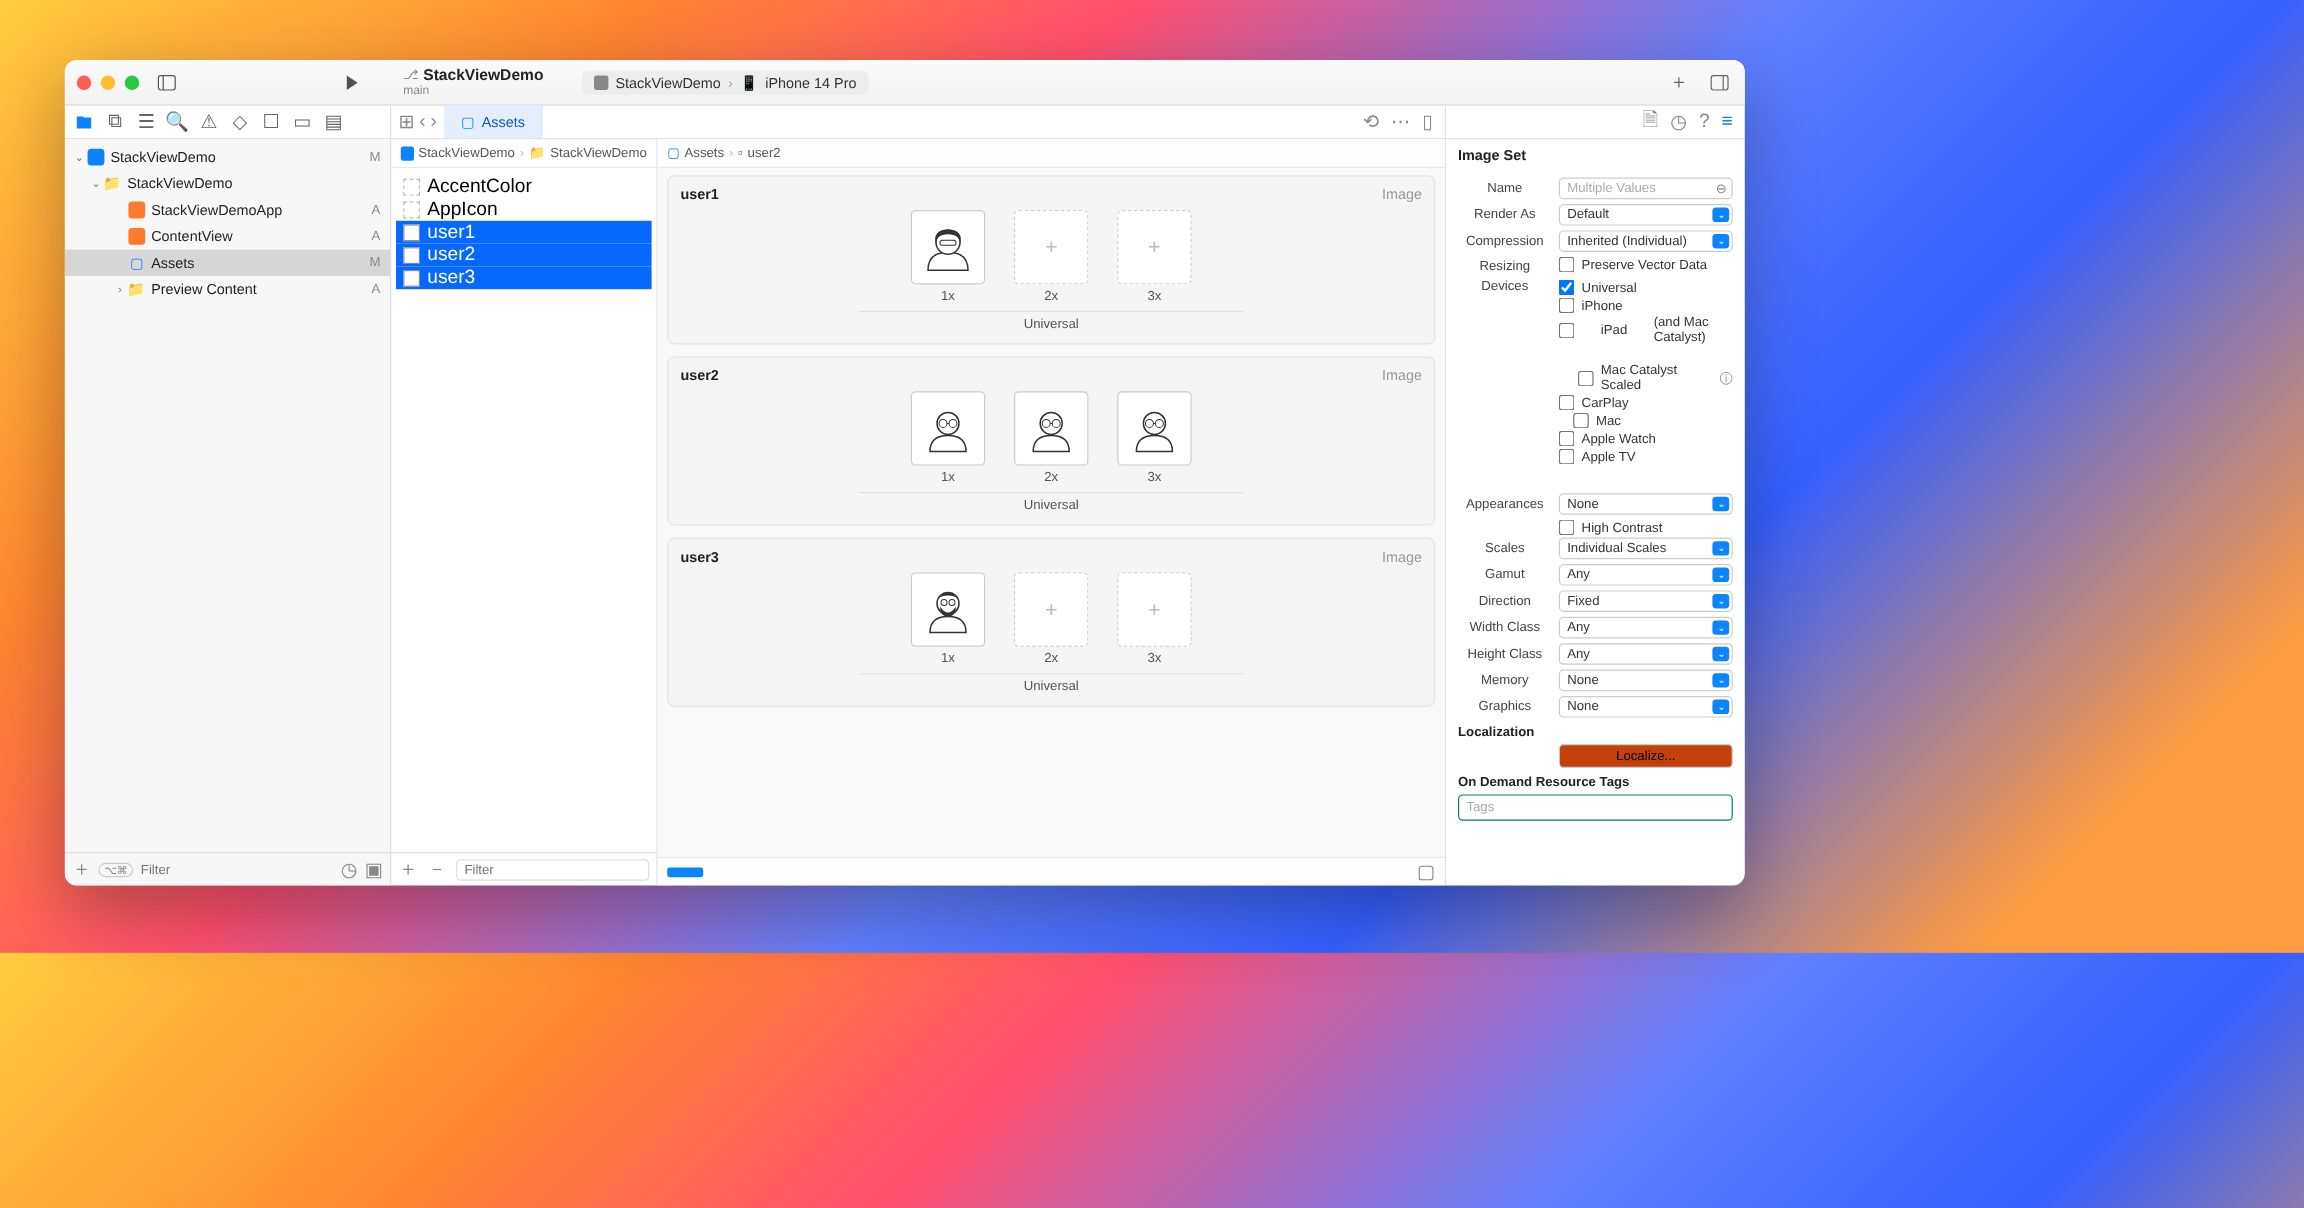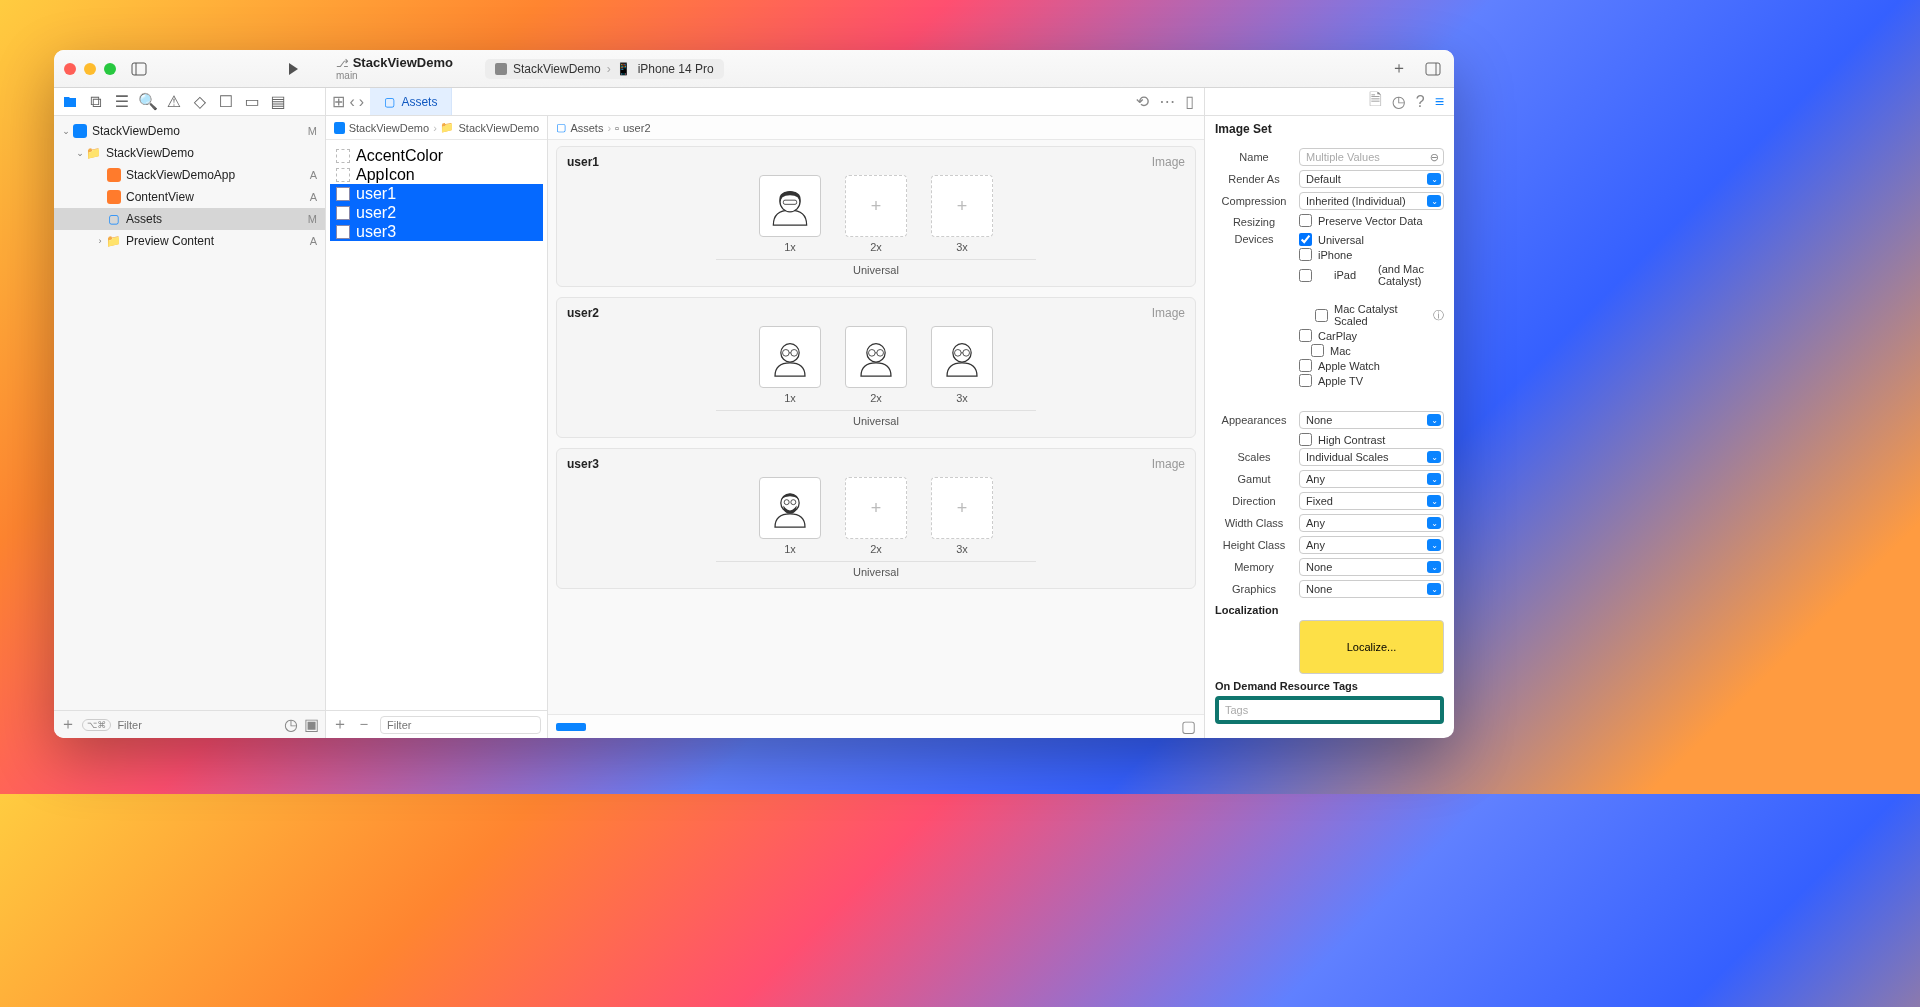--- a/index.html
+++ b/index.html
@@ -97,23 +97,23 @@
 .insp-title { font-weight:600; font-size:12px; padding:6px 10px; color:#222;}
 .insp-row { display:flex; align-items:center; margin-bottom:4px; gap:6px;}
 .insp-row .lab { width:78px; text-align:center; color:#444; font-size:11px;}
 .insp-row .ctrl { flex:1; }
 .sel-box { border:1px solid #ccc; border-radius:4px; background:#fff; padding:2px 18px 2px 6px; font-size:11px; position:relative; width:100%;}
 .sel-box::after{content:""; position:absolute; right:2px; top:2px; bottom:2px; width:14px; background:#0a84ff; border-radius:3px;}
 .sel-box .chev{position:absolute;right:5px;top:50%;transform:translateY(-50%);color:#fff;font-size:8px;z-index:1;}
 .txt-box { border:1px solid #ccc; border-radius:4px; padding:2px 6px; font-size:11px; width:100%; background:#fff;}
 .insp-check { display:flex; align-items:center; gap:6px; margin-left:84px; margin-bottom:2px;}
 .insp-check input{accent-color:#0a84ff;}
-.loc-btn { width:100%; border:1px solid #ccc; border-radius:4px; background:#fde047; padding:20px; font-size:11px; }
+.loc-btn { width:100%; border:1px solid #ccc; border-radius:4px; background:#c2410c; padding:3px; font-size:11px; }
 .insp-h2{font-weight:600;font-size:11px;color:#222;margin:6px 0 4px;}
-.tag-box{border:4px solid #0f766e;border-radius:4px;padding:4px 6px;color:#aaa;font-size:11px;}
+.tag-box{border:1px solid #0f766e;border-radius:4px;padding:4px 6px;color:#aaa;font-size:11px;}
 </style>
 </head>
 <body>
 
 <svg width="0" height="0" style="position:absolute">
   <defs>
     <g id="av-female">
       <path d="M10 48 Q10 30 30 30 Q50 30 50 48 Z" fill="#fff" stroke="#333" stroke-width="1.5"></path>
       <circle cx="30" cy="20" r="12" fill="#fff" stroke="#333" stroke-width="1.5"></circle>
       <path d="M18 22 Q14 8 30 7 Q46 8 42 22 Q42 12 30 12 Q18 12 18 22 Z" fill="#333"></path>

